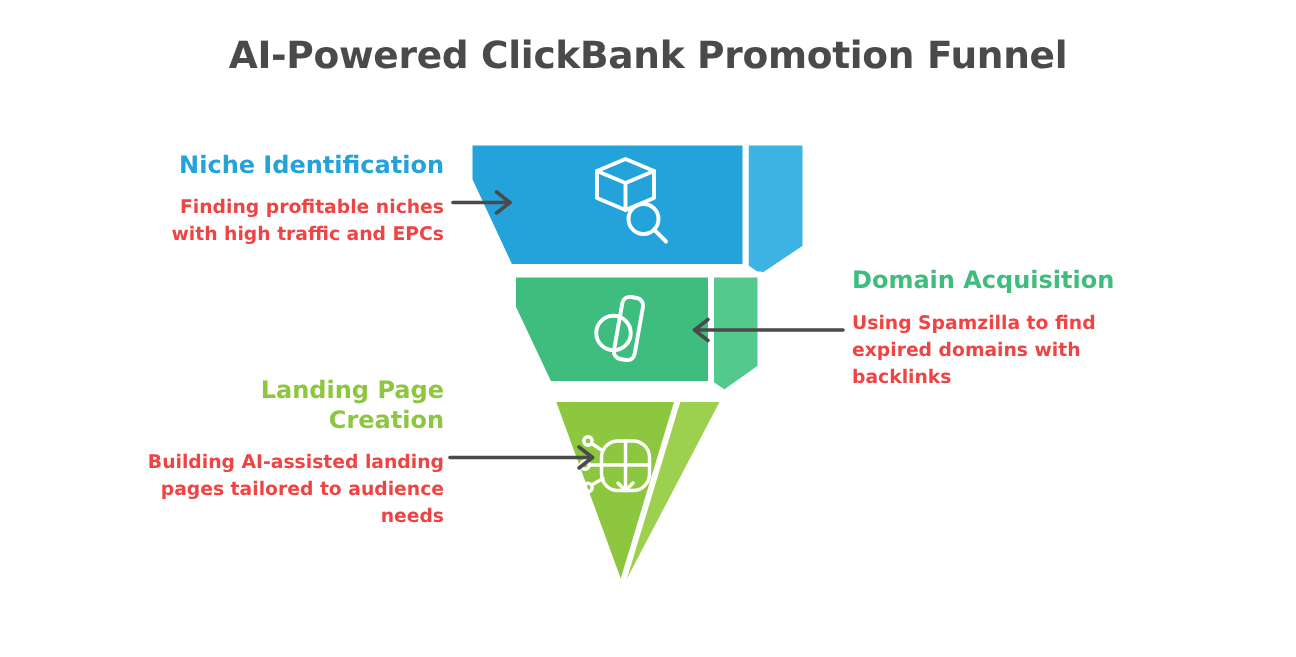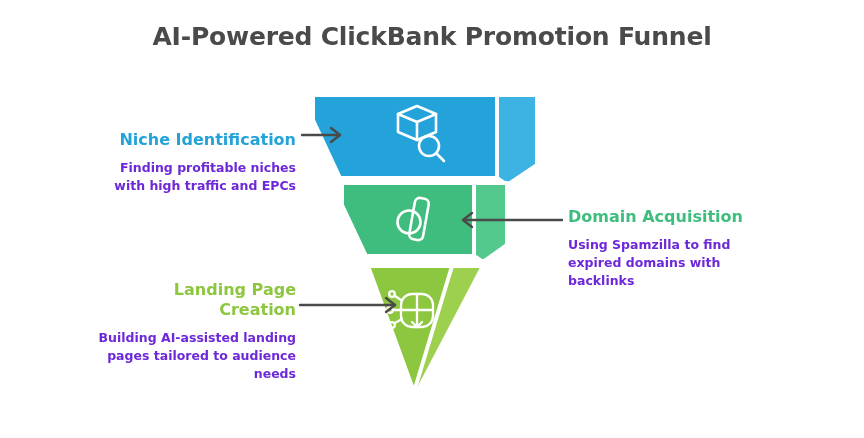--- a/index.html
+++ b/index.html
@@ -41,33 +41,32 @@
     left: 0;
     top: 0;
     width: 864px;
     height: 438px;
     pointer-events: none;
   }
 
   
   .label-block {
     position: absolute;
-    margin-top: 30px;
   }
   .label-block .step-title {
     font-size: 16px;
     font-weight: 800;
     line-height: 1.25;
     margin: 0 0 9px 0;
   }
   .label-block .step-desc {
     font-size: 12.5px;
     font-weight: 700;
     line-height: 1.45;
-    color: #6d28d9;
+    color: #ef4444;
     margin: 0;
   }
 
   #label-niche {
     left: 96px;
     top: 100px;
     width: 200px;
     text-align: right;
   }
   #label-niche .step-title { color: #23a3d9; }

